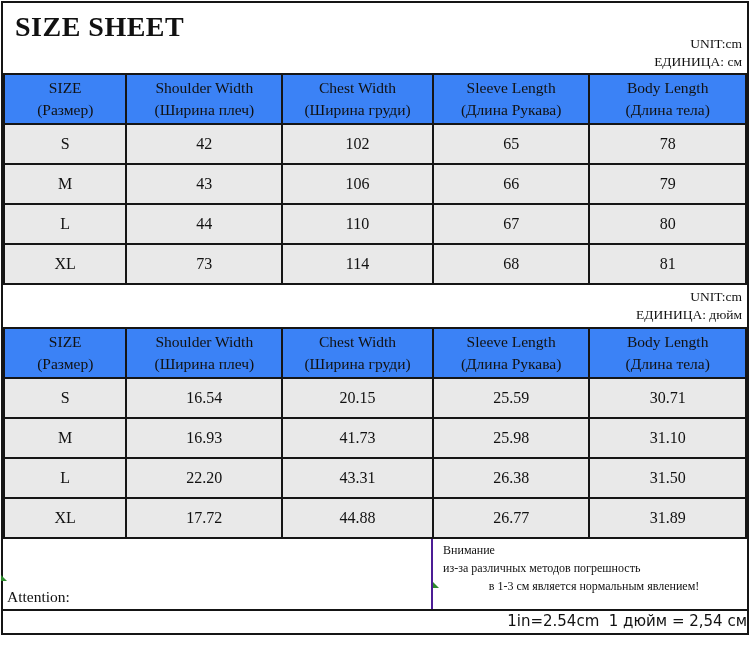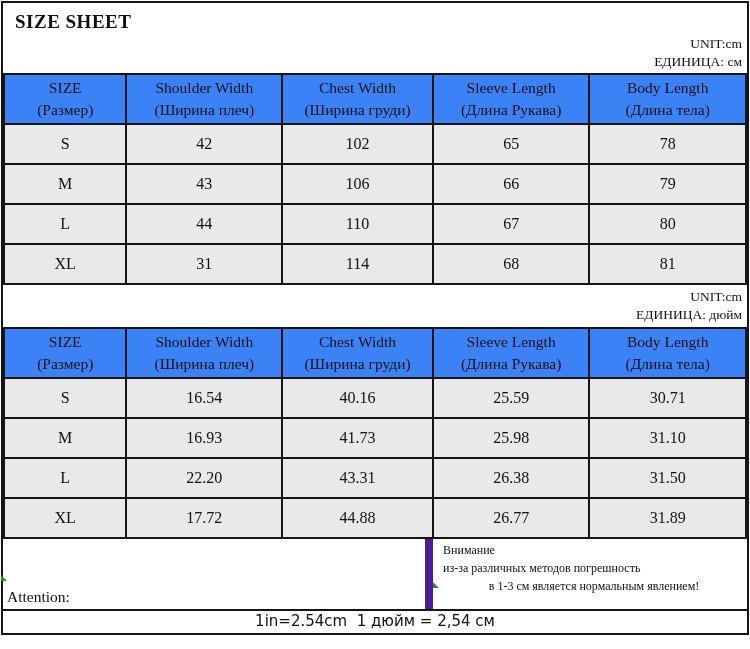--- a/index.html
+++ b/index.html
@@ -22,21 +22,21 @@
   }
   
   .title-block {
     position: relative;
     height: 70px;
   }
   .page-title {
     position: absolute;
     left: 12px;
     top: 8px;
-    font-size: 19px;
+    font-size: 28px;
     font-weight: bold;
     letter-spacing: 0.5px;
   }
   .unit-block {
     position: absolute;
     right: 5px;
     bottom: 2px;
     text-align: right;
     font-size: 13.5px;
     line-height: 1.35;
@@ -80,38 +80,38 @@
   
   .attention-block {
     display: flex;
     border-top: 0;
     height: 70px;
     position: relative;
   }
   .attention-en {
     width: 57.8%;
     box-sizing: border-box;
-    border-right: 8px solid #4c1d95;
+    border-right: 2px solid #4c1d95;
     padding: 2px 6px 0 4px;
     font-size: 15.5px;
     line-height: 1.45;
     white-space: pre-wrap;
   }
   .attention-ru {
     width: 42.2%;
     box-sizing: border-box;
     padding: 2px 7px 0 10px;
     font-size: 12px;
     line-height: 1.5;
   }
   .attention-ru .ru-line2 { padding-left: 5px; text-align: center; }
   
   .footer-block {
     border-top: 2px solid #151515;
-    text-align: center;
+    text-align: right;
     font-family: "DejaVu Sans", "Liberation Sans", sans-serif;
     font-size: 15px;
     height: 22px;
     line-height: 21px;
     white-space: pre-wrap;
   }
   
   .green-marker {
     position: absolute;
     width: 0;
@@ -169,21 +169,21 @@
       </tr>
       <tr>
         <td>L</td>
         <td>44</td>
         <td>110</td>
         <td>67</td>
         <td>80</td>
       </tr>
       <tr>
         <td>XL</td>
-        <td>31</td>
+        <td>73</td>
         <td>114</td>
         <td>68</td>
         <td>81</td>
       </tr>
     </tbody>
   </table>
 
   <div class="unit-block-mid">
     <div>UNIT:cm</div>
     <div>ЕДИНИЦА: дюйм</div>
@@ -203,21 +203,21 @@
         <th><span>Shoulder Width</span><br><span>(Ширина плеч)</span></th>
         <th><span>Chest Width</span><br><span>(Ширина груди)</span></th>
         <th><span>Sleeve Length</span><br><span>(Длина Рукава)</span></th>
         <th><span>Body Length</span><br><span>(Длина тела)</span></th>
       </tr>
     </thead>
     <tbody>
       <tr>
         <td>S</td>
         <td>16.54</td>
-        <td>40.16</td>
+        <td>20.15</td>
         <td>25.59</td>
         <td>30.71</td>
       </tr>
       <tr>
         <td>M</td>
         <td>16.93</td>
         <td>41.73</td>
         <td>25.98</td>
         <td>31.10</td>
       </tr>

